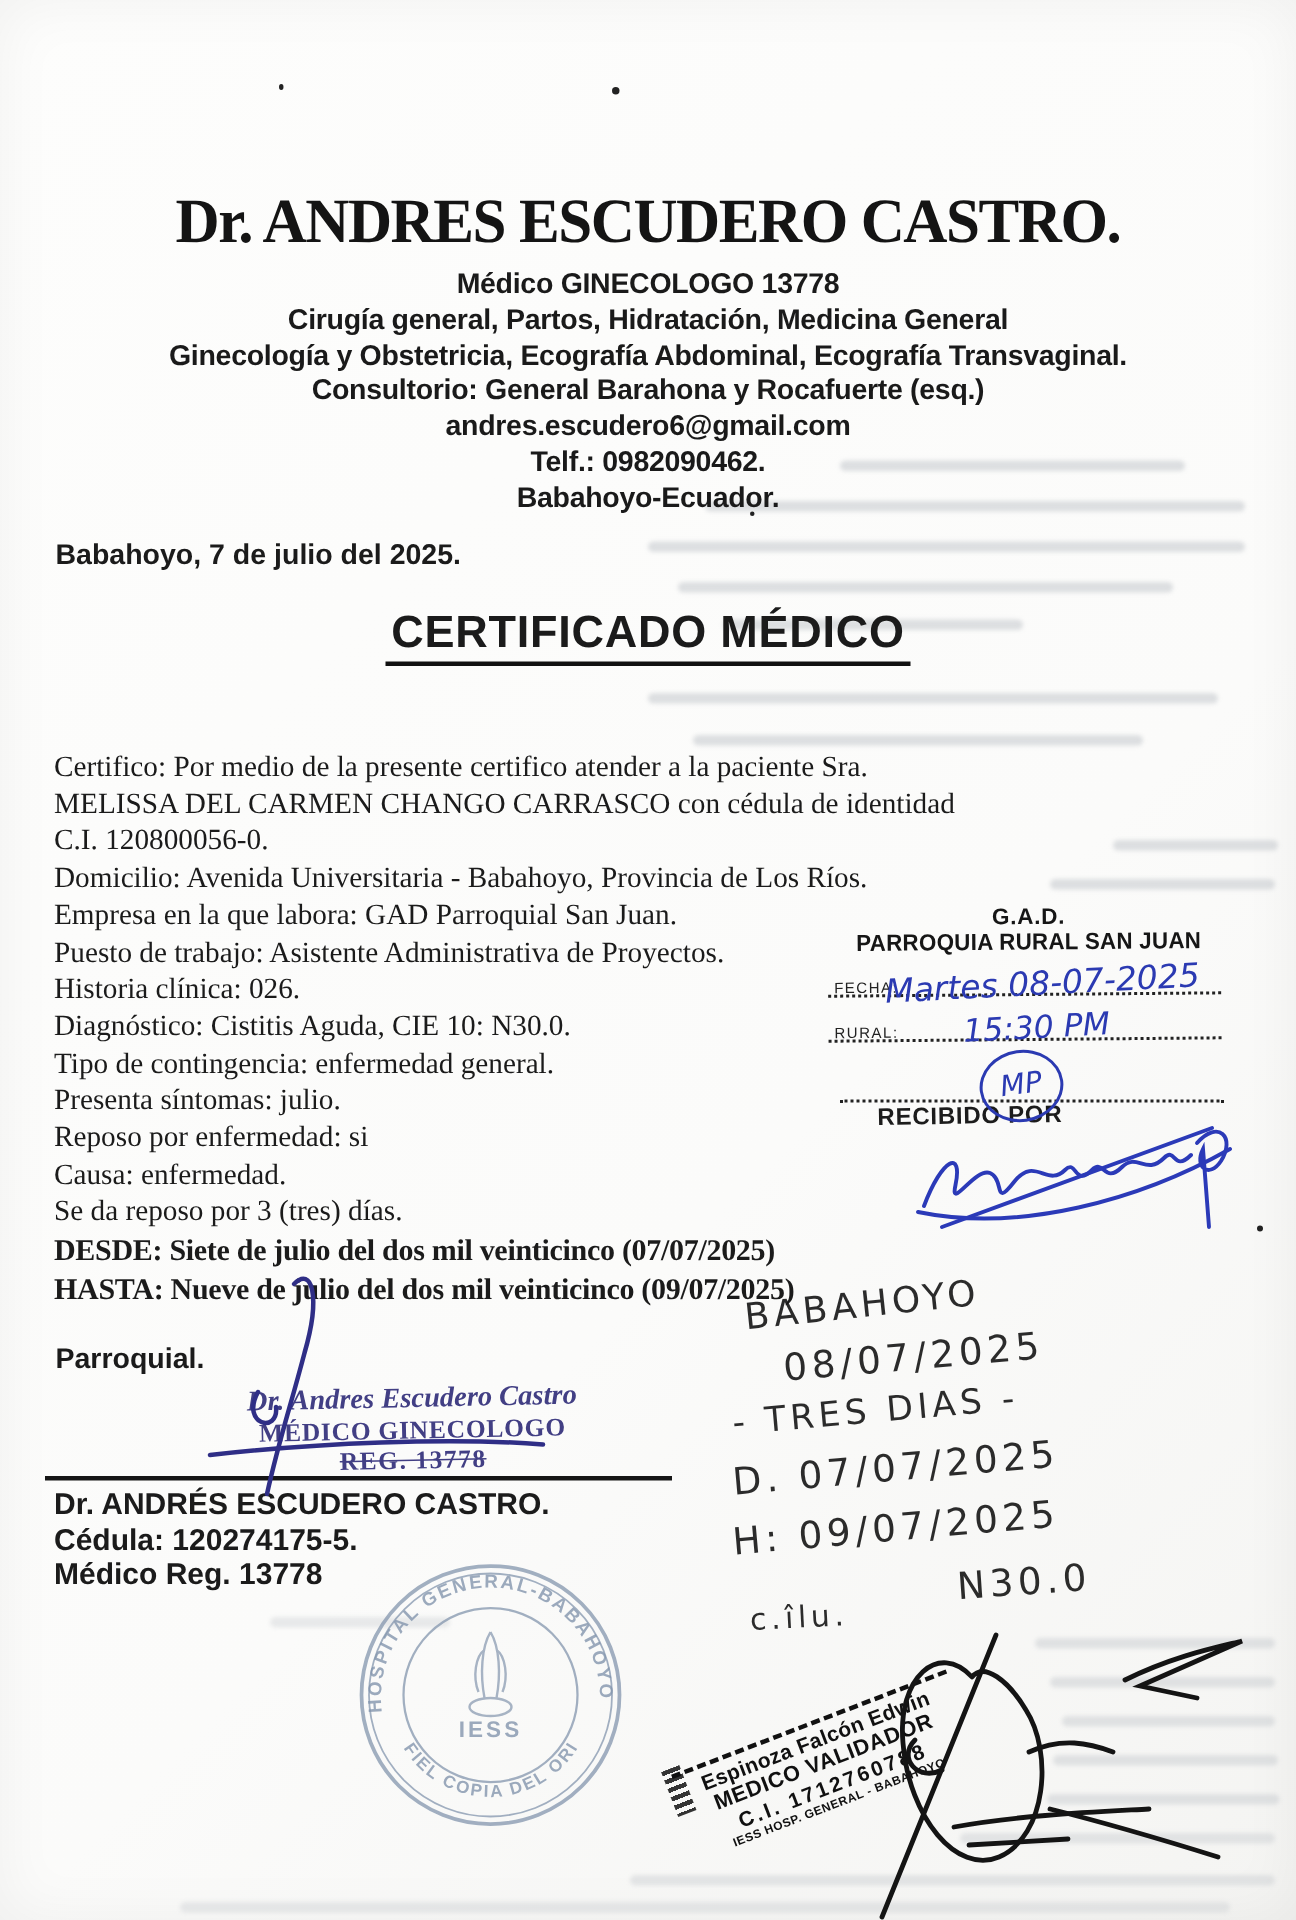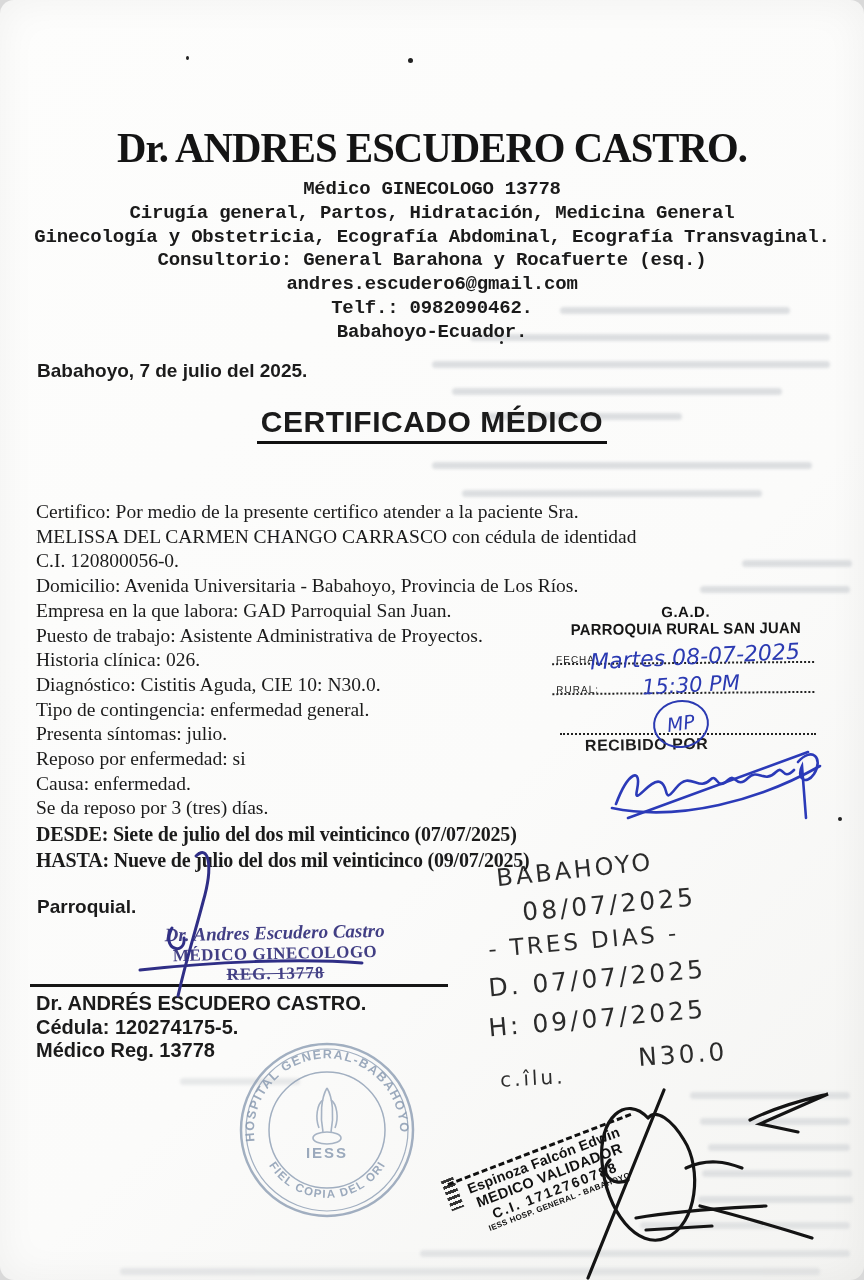--- a/index.html
+++ b/index.html
@@ -2,31 +2,30 @@
 <html><head>
 <meta charset="utf-8">
 <style>
   html,body{margin:0;padding:0;background:#d9d9d9;}
   #page{
     position:relative;width:864px;height:1280px;margin:0 auto;
     background:linear-gradient(135deg,#fdfdfc 0%,#fbfbfa 60%,#f4f4f2 100%);
     overflow:hidden;
     font-family:"Liberation Serif",serif;color:#1b1b1b;
     box-shadow:inset 0 0 40px rgba(0,0,0,0.05);
-    border-radius:14px;
   }
   
   .hdr-name{
     position:absolute;top:124px;left:0;width:100%;text-align:center;
     font-family:"Liberation Serif",serif;font-weight:bold;font-size:42px;
     letter-spacing:-1px;transform:scaleX(0.97);color:#141414;
   }
   .hdr-lines{
     position:absolute;top:178px;left:0;width:100%;text-align:center;
-    font-family:Liberation Mono, monospace;font-weight:bold;font-size:19px;
+    font-family:Liberation Sans, sans-serif;font-weight:bold;font-size:19px;
     line-height:23.8px;color:#1a1a1a;letter-spacing:-0.2px;
   }
   
   .dateline{
     position:absolute;top:360px;left:37px;
     font-family:"Liberation Sans",sans-serif;font-weight:bold;font-size:19px;
   }
   .doc-title{
     position:absolute;top:405px;left:0;width:100%;text-align:center;
   }

